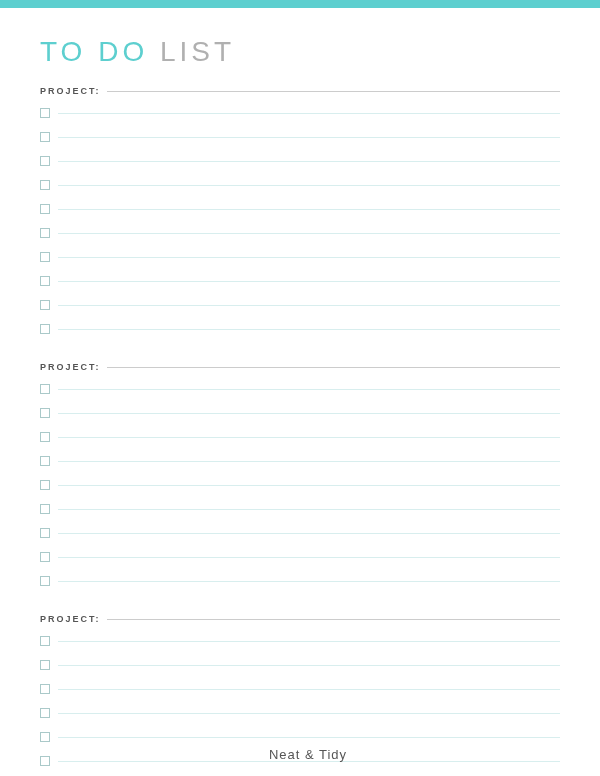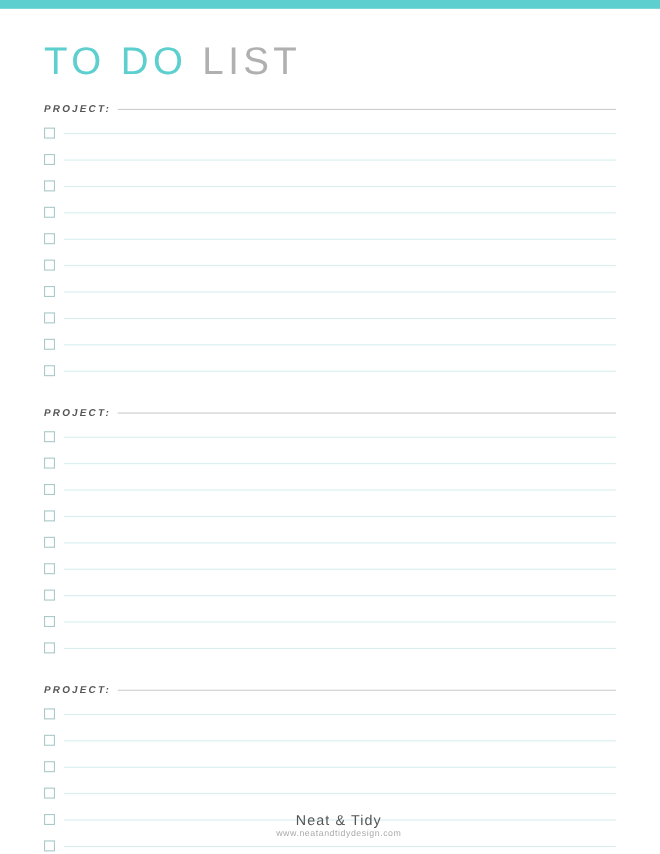--- a/index.html
+++ b/index.html
@@ -25,21 +25,21 @@
 
     .page-content {
       padding: 28px 40px 20px 40px;
     }
 
     .title-section {
       margin-bottom: 18px;
     }
 
     .title-section h1 {
-      font-size: 35px;
+      font-size: 28px;
       font-weight: 300;
       letter-spacing: 4px;
       text-transform: uppercase;
       color: #333;
     }
 
     .title-section h1 .teal {
       color: #5dcfcf;
     }
 
@@ -49,21 +49,20 @@
     }
 
     .section-block {
       margin-bottom: 22px;
     }
 
     .project-label-row {
       display: flex;
       align-items: center;
       margin-bottom: 6px;
-      font-style: italic;
     }
 
     .project-label {
       font-size: 9px;
       font-weight: 700;
       letter-spacing: 2px;
       color: #555;
       text-transform: uppercase;
       margin-right: 6px;
       white-space: nowrap;
@@ -263,14 +262,13 @@
           <div class="task-line"></div>
         </li>
 
     </ul>
   </div>
 
 </div>
 
 <div class="footer">
   <div class="footer-brand">Neat &amp; Tidy</div>
-  <div class="footer-url">www.neatandtidydesign.com</div>
 </div>
 
 </body></html>

